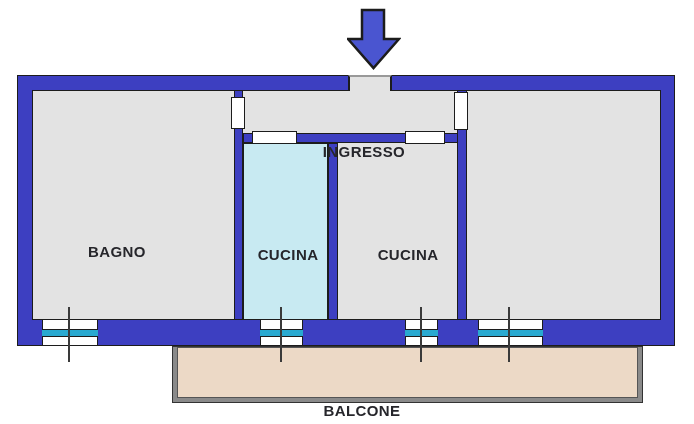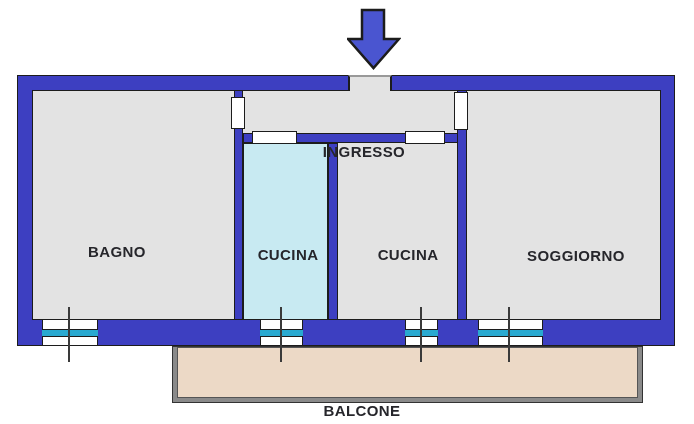--- a/index.html
+++ b/index.html
@@ -111,15 +111,14 @@
   <div id="tick-soggiorno" class="abs tick"></div>
 
   <div id="balcony" class="abs">
     <div id="balcony-floor"></div>
   </div>
 
   <div id="lbl-camera" class="abs label">BAGNO</div>
   <div id="lbl-ingresso" class="abs label">INGRESSO</div>
   <div id="lbl-bagno" class="abs label">CUCINA</div>
   <div id="lbl-cucina" class="abs label">CUCINA</div>
-  <div id="lbl-soggiorno" class="abs label">SOGGIORNO</div>
   <div id="lbl-balcone" class="abs label">BALCONE</div>
 </div>
 
 </body></html>

